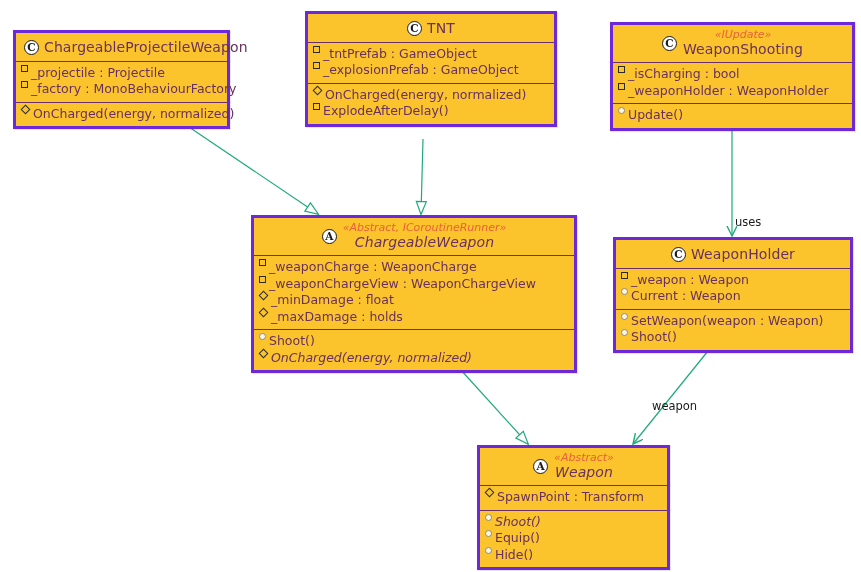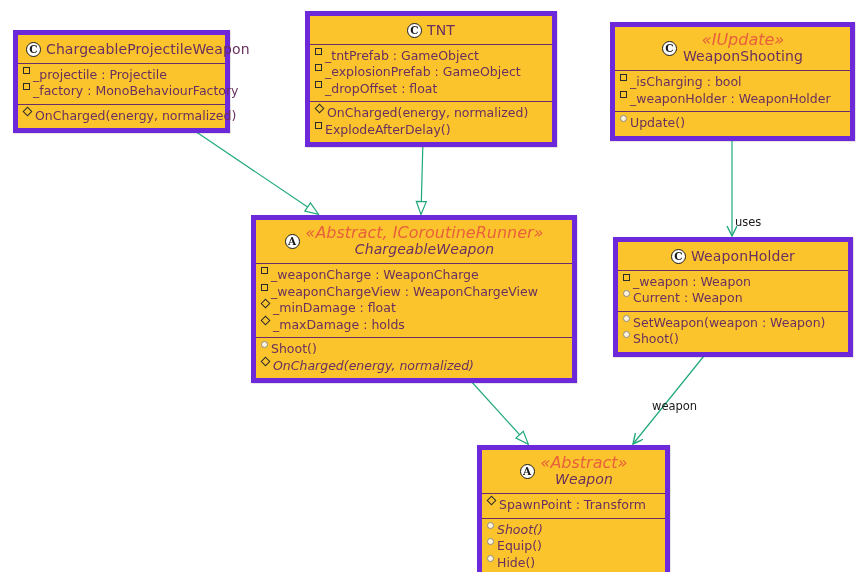--- a/index.html
+++ b/index.html
@@ -9,37 +9,37 @@
     font-family:"DejaVu Sans", sans-serif;
     position:relative;
     overflow:hidden;
   }
   #diagram{position:absolute;left:0;top:0;width:861px;height:572px;}
   svg.edges{position:absolute;left:0;top:0;width:861px;height:572px;pointer-events:none;}
 
   .uml-class{
     position:absolute;
     background:#FCC42C;
-    border:5px solid #6d28d9;
+    border:3px solid #6d28d9;
     box-sizing:border-box;
     box-shadow:1px 1px 0 rgba(0,0,0,0.10);
     color:#68305F;
   }
   .uml-header{
     padding:4px 8px 5px 8px;
     text-align:center;
     border-bottom:1px solid #6A2F6B;
     line-height:1.12;
   }
   .uml-header.no-stereo{padding-top:5px;}
   .stereo{
     display:block;
     color:#E8603C;
     font-style:italic;
-    font-size:16px;
+    font-size:11px;
     line-height:1.15;
     margin-left:14px;
   }
   .cname{
     display:inline-block;
     font-size:14px;
     color:#68305F;
     vertical-align:middle;
     letter-spacing:0.1px;
   }
@@ -188,24 +188,20 @@
     </div>
     <div class="uml-section">
       <div class="member">
           <span class="vis private"></span>
           <span class="mtext">_tntPrefab : GameObject</span>
         </div>
       <div class="member">
           <span class="vis private"></span>
           <span class="mtext">_explosionPrefab : GameObject</span>
         </div>
-      <div class="member">
-          <span class="vis private"></span>
-          <span class="mtext">_dropOffset : float</span>
-        </div>
     </div>
     <div class="uml-section">
       <div class="member">
           <span class="vis protected"></span>
           <span class="mtext">OnCharged(energy, normalized)</span>
         </div>
       <div class="member">
           <span class="vis private"></span>
           <span class="mtext">ExplodeAfterDelay()</span>
         </div>

